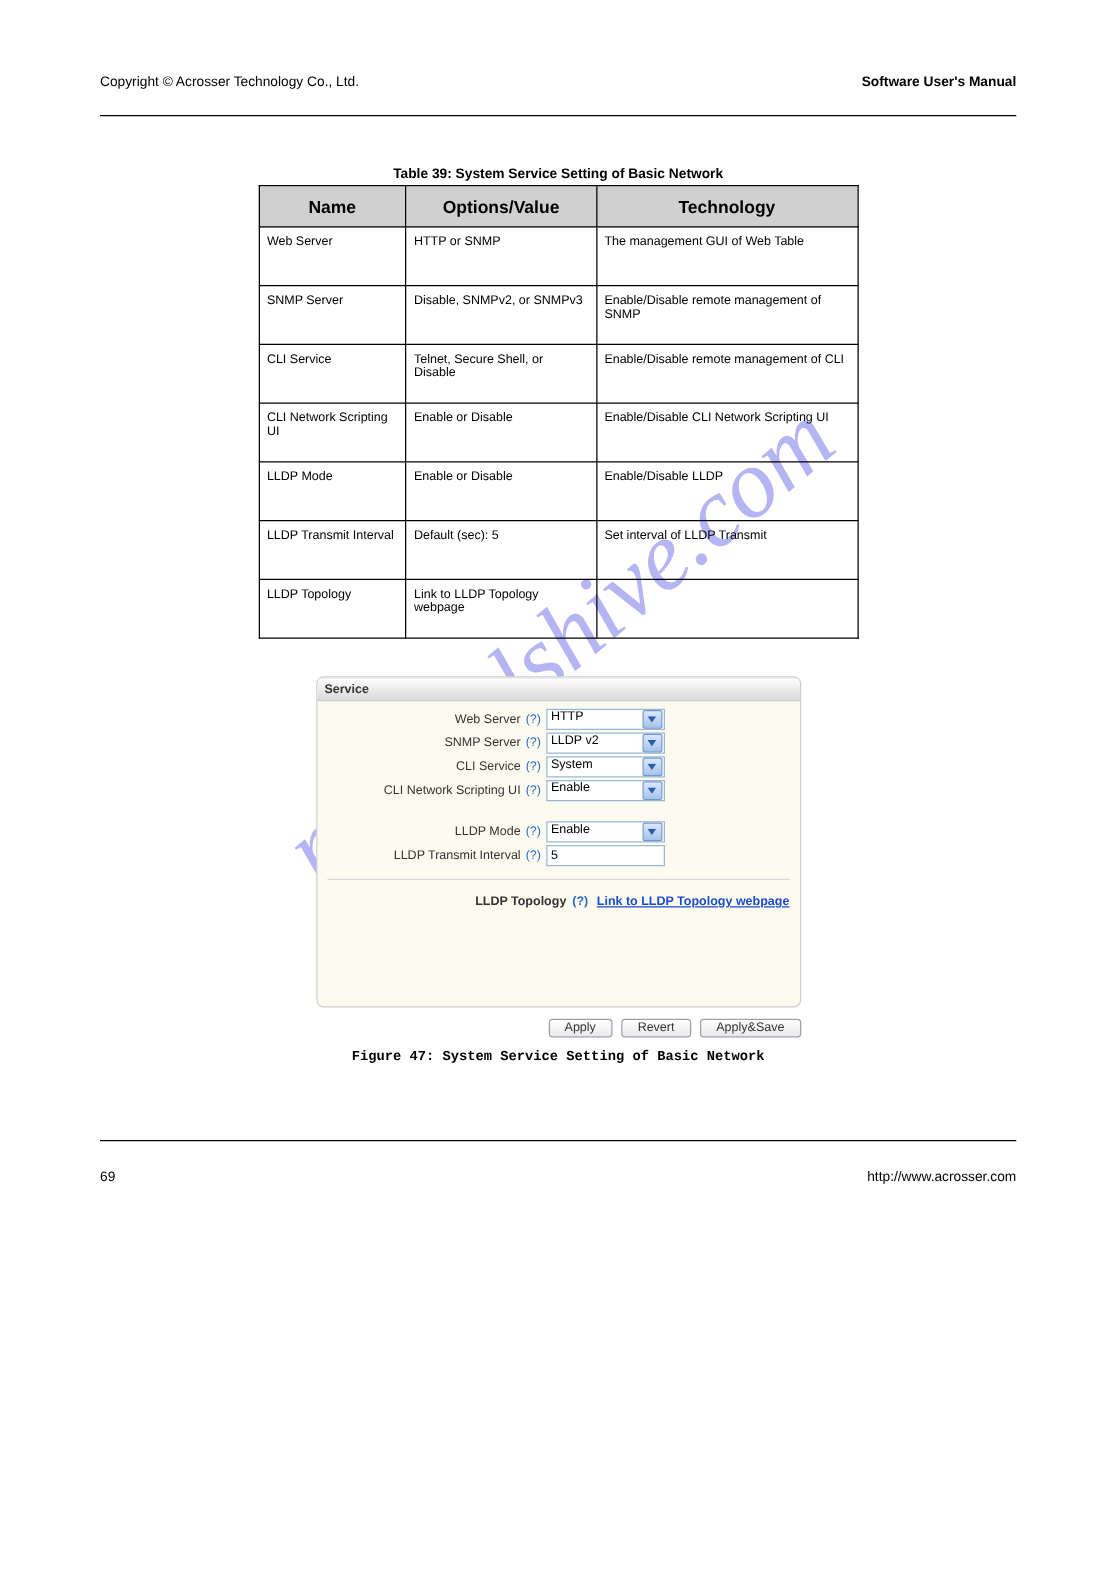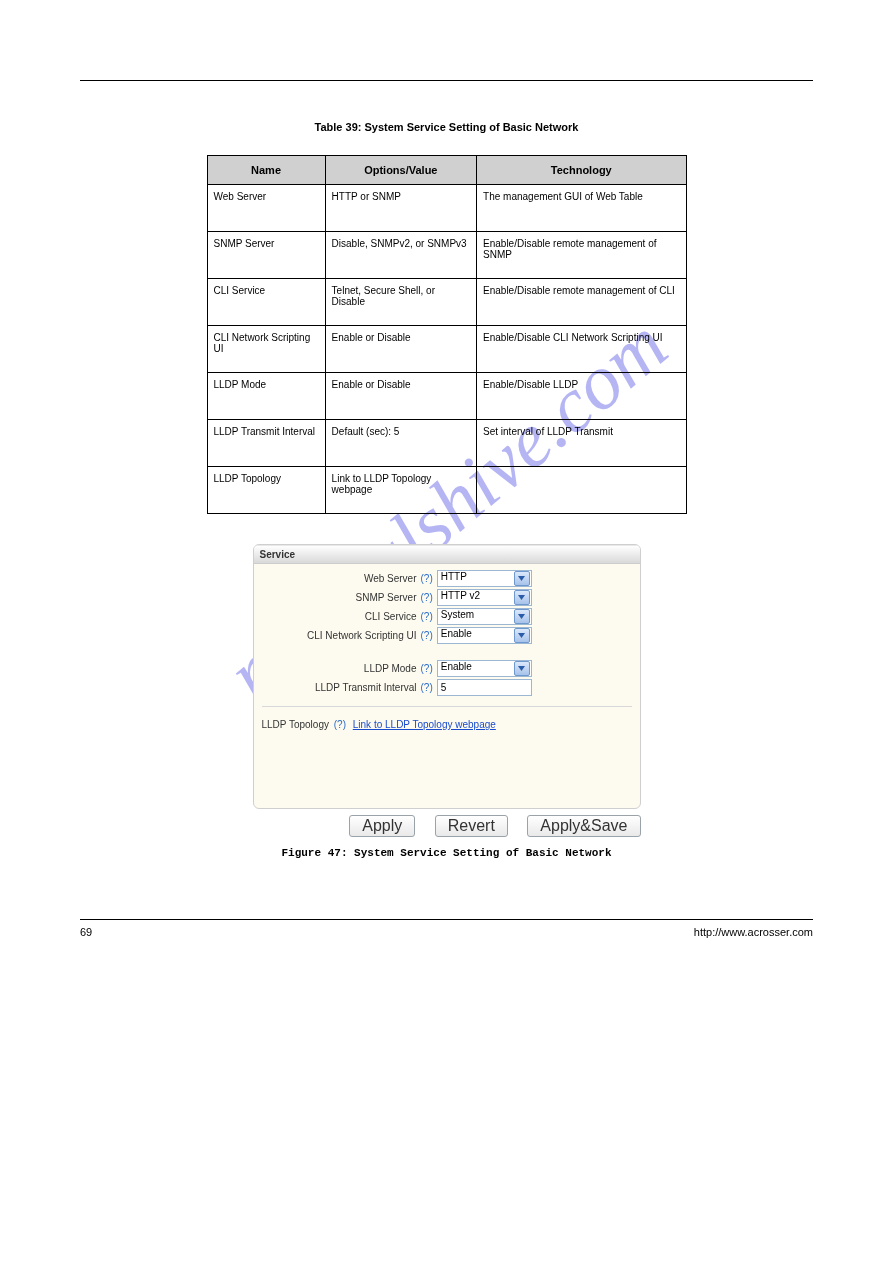--- a/index.html
+++ b/index.html
@@ -27,46 +27,46 @@
     font-size: 11px;
     font-family: Arial, sans-serif;
   }
   .header-right {
     font-weight: bold;
   }
   .page-footer {
     display: flex;
     justify-content: space-between;
     font-size: 11px;
-    padding-top: 6px;
+    padding-top: 23px;
     border-top: 1px solid #000;
     margin-top: 60px;
   }
   .table-title {
     text-align: center;
     font-size: 11px;
     font-weight: bold;
-    margin-bottom: 22px;
+    margin-bottom: 3px;
     margin-top: 4px;
   }
   .figure-caption {
     text-align: center;
     font-size: 11px;
     font-weight: bold;
     margin-top: 10px;
     font-family: Liberation Mono, monospace;
   }
   table.data-table {
     border-collapse: collapse;
     margin: 0 auto;
     width: 480px;
   }
   table.data-table th {
     background: #d0d0d0;
-    font-size: 11px;
+    font-size: 14px;
     font-weight: bold;
     text-align: center;
     border: 1px solid #000;
     padding: 8px 4px;
   }
   table.data-table td {
     border: 1px solid #000;
     font-size: 10px;
     padding: 6px 6px;
     vertical-align: top;
@@ -146,44 +146,45 @@
     padding: 0 3px;
     box-sizing: border-box;
     display: flex;
     align-items: center;
   }
   .topology-row {
     border-top: 1px solid #d8d8d8;
     margin-top: 10px;
     padding-top: 12px;
     padding-bottom: 70px;
-    text-align: left;
-    font-size: 10px;
+    text-align: right;
+    font-size: 10px;
+    font-weight: bold;
   }
   .topology-row .tlabel {
     display: inline-block;
     margin-right: 2px;
     color:#333;
   }
   .topology-link {
     color: #1a4bcc;
     text-decoration: underline;
   }
   .button-bar {
     text-align: right;
     padding: 6px 0 0 0;
   }
   .btn {
     display: inline-block;
-    font-size: 16px;
+    font-size: 10px;
     border: 1px solid #9aa2aa;
     background: linear-gradient(#ffffff, #e9e9e9);
     border-radius: 3px;
     padding: 1px 12px;
-    margin-left: 15px;
+    margin-left: 3px;
     color: #333;
     cursor: pointer;
   }
   
   .watermark {
     position: absolute;
     left: 50%;
     top: 50%;
     transform: translate(-50%, -50%) rotate(-40deg);
     font-size: 78px;
@@ -197,20 +198,24 @@
   .content-layer { position: relative; z-index: 1; }
 </style>
 </head>
 <body>
 
 <div class="page">
   <div class="watermark">manualshive.com</div>
 
   <div class="content-layer">
 
+    <div class="header-bar">
+      <div>Copyright © Acrosser Technology Co., Ltd.</div>
+      <div class="header-right">Software User's Manual</div>
+    </div>
     <div class="header-line"></div>
 
     <div class="table-title">Table 39: System Service Setting of Basic Network</div>
 
     <table class="data-table">
       <thead>
         <tr>
           <th>Name</th>
           <th>Options/Value</th>
           <th>Technology</th>
@@ -270,21 +275,21 @@
                     <polygon points="0,0 7,0 3.5,5" fill="#2a5ca8"></polygon>
                   </svg>
                 </span>
             </div>
           </div>
 
           <div class="field-row">
             <div class="field-label">SNMP Server</div>
             <span class="qmark">(?)</span>
             <div class="field-select">
-              <span>HTTP v2</span>
+              <span>LLDP v2</span>
               <span class="select-arrow">
                   <svg width="7" height="5">
                     <polygon points="0,0 7,0 3.5,5" fill="#2a5ca8"></polygon>
                   </svg>
                 </span>
             </div>
           </div>
 
           <div class="field-row">
             <div class="field-label">CLI Service</div>

